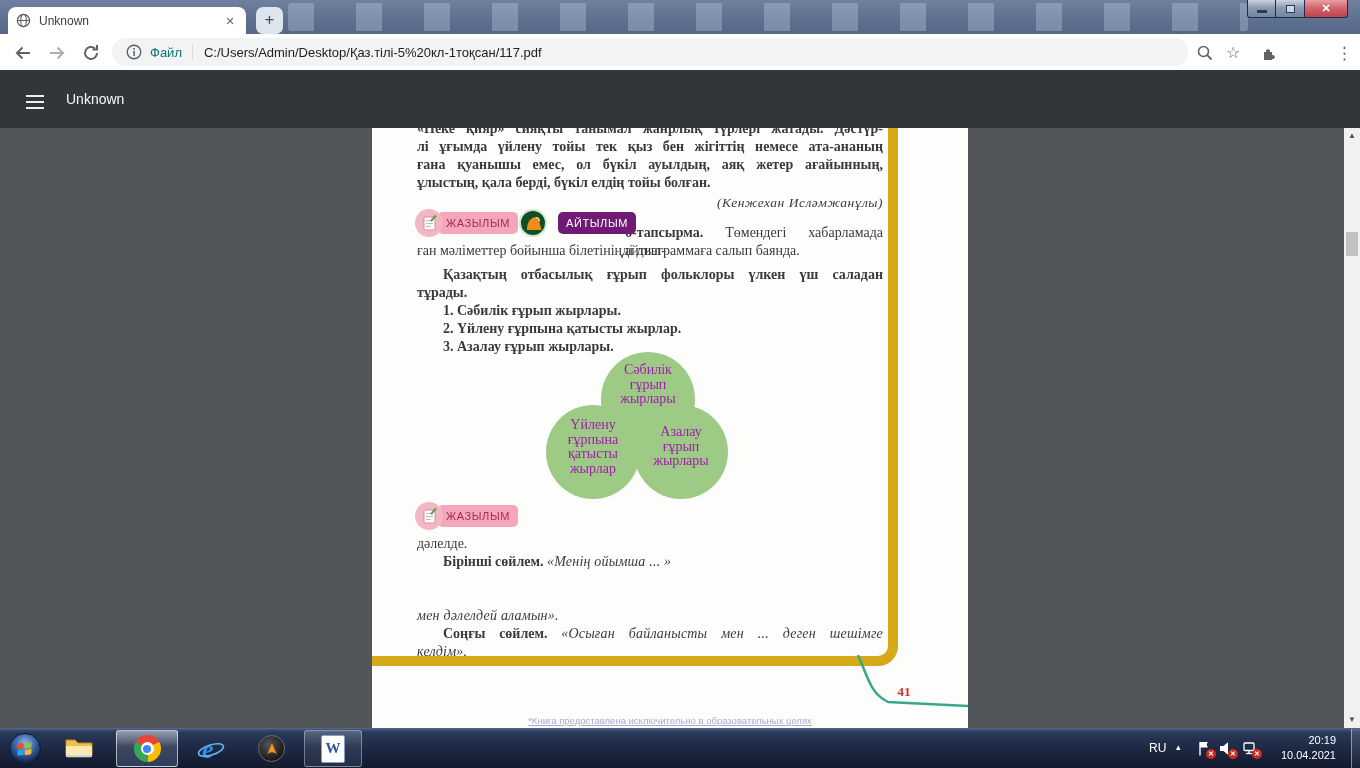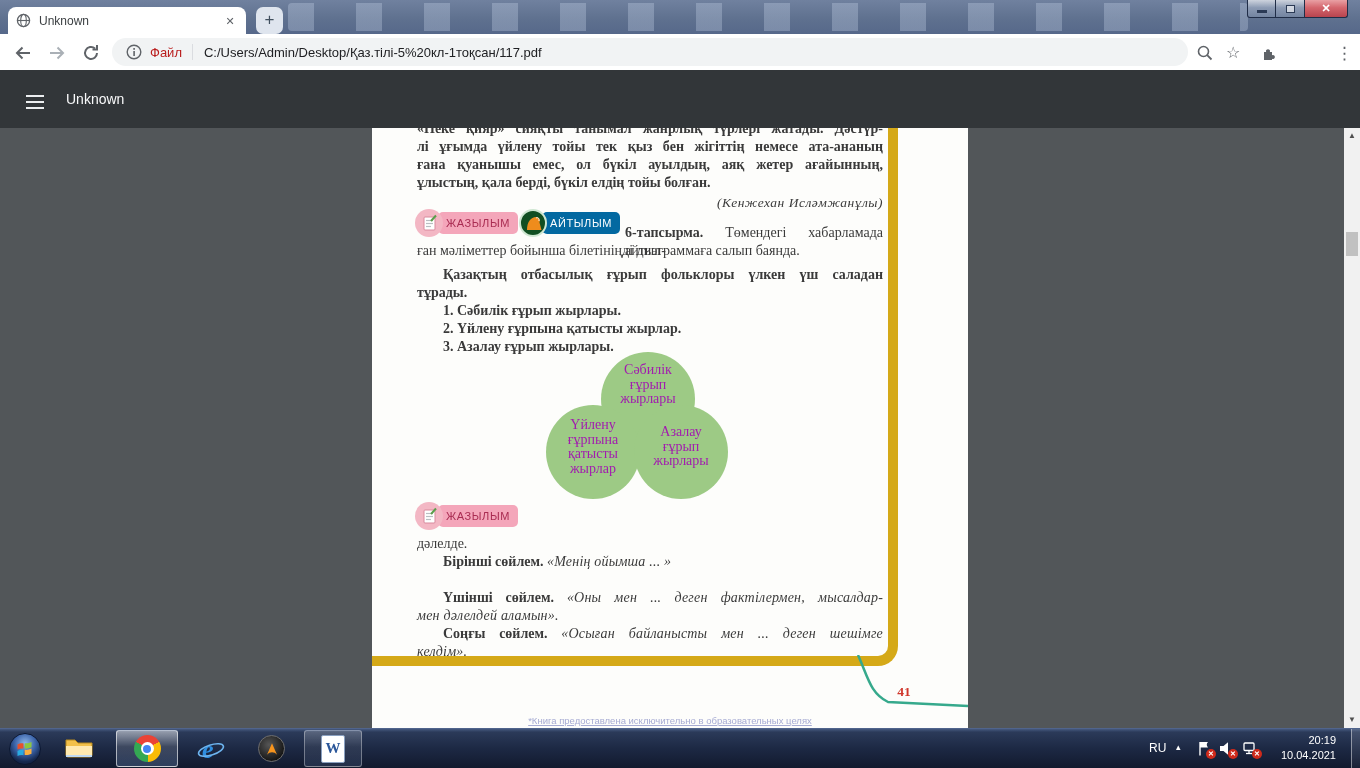--- a/index.html
+++ b/index.html
@@ -28,21 +28,21 @@
   .wbtn-close { width:43px; border-left:none; border-radius:0 0 3px 0;
     background:linear-gradient(180deg,#e9a0a4,#d4666d 45%,#b8444e); color:#fff; font-size:11px; font-weight:bold; }
   .glyph-min { width:10px; height:3px; background:#2b3a55; margin-top:6px; }
   .glyph-max { width:9px; height:8px; border:1.5px solid #2b3a55; background:rgba(255,255,255,.6); }
 
   
   #toolbar { left:0; top:34px; width:1360px; height:36px; background:#fff; }
   .navic { top:8px; width:22px; height:22px; }
   #urlbar { left:112px; top:4px; width:1076px; height:28px; background:#f1f3f4; border-radius:14px;
     display:flex; align-items:center; padding:0 14px; }
-  .scheme-label { font-size:13px; color:#b91c1c; margin:0 10px 0 8px; }
+  .scheme-label { font-size:13px; color:#0f766e; margin:0 10px 0 8px; }
   .url-divider { width:1px; height:16px; background:#dadce0; margin-right:11px; }
   .url-text { font-size:13px; color:#202124; }
   .tb-right { top:9px; font-size:16px; color:#5f6368; }
   #avatar { left:1296px; top:39px; width:26px; height:26px; border-radius:50%; background:#3b78c9;
     color:#fff; font-size:13px; font-weight:bold; text-align:center; line-height:26px; }
 
   
   #pdfbar { left:0; top:70px; width:1360px; height:58px; background:#323639; color:#f1f3f4; }
   .hamb span { display:block; width:18px; height:2px; background:#eceef0; margin:4px 0; }
   #pdf-title { left:66px; top:21px; font-size:14px; color:#f8f9fa; }
@@ -61,21 +61,21 @@
   .ind { text-indent:26px; }
   .sq { font-style:italic; font-weight:normal; letter-spacing:.2px; }
   .author { text-align:right; font-style:italic; font-weight:normal; letter-spacing:.5px; font-size:13.5px; }
 
   .badge-icon { width:28px; height:28px; border-radius:50%; position:absolute; z-index:2; }
   .badge-icon.pink { background:#f3b7c4; }
   .badge-icon.green { background:#114f22; border:2px solid #cfe7d2; }
   .badge-pill { position:absolute; z-index:1; height:22px; border-radius:5px; font-size:11px; font-weight:normal;
     letter-spacing:.6px; text-align:center; line-height:22px; }
   .pill-pink { background:#f4a6ba; color:#a92c52; }
-  .pill-green { background:#0369a1; color:#fff; }
+  .pill-green { background:#701a75; color:#fff;margin-left:16px; }
 
   .vcirc { width:94px; height:94px; border-radius:50%; background:#9dca85; position:absolute; }
   .vtext { position:absolute; width:94px; text-align:center; color:#a21caf; z-index:3;
     font-family:"Liberation Serif", serif; font-weight:normal; font-size:14px; line-height:14.5px; }
 
   #goldframe { position:absolute; left:-12px; top:-12px; width:538px; height:550px;
     border-right:10px solid #d5a918; border-bottom:10px solid #d5a918; border-radius:0 0 20px 0; }
   #pgnum { position:absolute; left:516px; top:556px; width:32px; text-align:center;
     font-family:"Liberation Serif", serif; font-weight:bold; font-size:13.5px; color:#d0372c; }
   #book-footer { position:absolute; left:0; top:587px; width:596px; text-align:center;
@@ -284,23 +284,20 @@
           <line x1="11" y1="14.5" x2="18" y2="14.5" stroke="#b9bec2" stroke-width="1.2"></line>
           <line x1="11" y1="17.5" x2="16" y2="17.5" stroke="#b9bec2" stroke-width="1.2"></line>
           <line x1="16" y1="12" x2="21" y2="6.5" stroke="#5a9e4b" stroke-width="2"></line>
         </svg>
       </div>
       <div class="bt" style="top:407px; font-weight:normal">дәлелде.</div>
 
       <div class="bt ind" style="top:425px">
         <span>Бірінші сөйлем.</span> <span class="sq">«Менің ойымша ... »</span>
       </div>
-      <div class="bt jl ind" style="top:461px">
-        <span>Үшінші сөйлем.</span> <span class="sq">«Оны мен ... деген фактілермен, мысалдар-</span>
-      </div>
       <div class="bt sq" style="top:479px">мен дәлелдей аламын».</div>
       <div class="bt jl ind" style="top:497px">
         <span>Соңғы сөйлем.</span> <span class="sq">«Осыған байланысты мен ... деген шешімге</span>
       </div>
       <div class="bt sq" style="top:515px">келдім».</div>
 
       <svg class="abs" style="left:478px; top:527px" width="118" height="60" viewBox="0 0 118 60">
         <path d="M8,0 C18,22 20,38 38,47 L118,51" fill="none" stroke="#36a98c" stroke-width="2.5"></path>
       </svg>
       <div id="pgnum">41</div>

